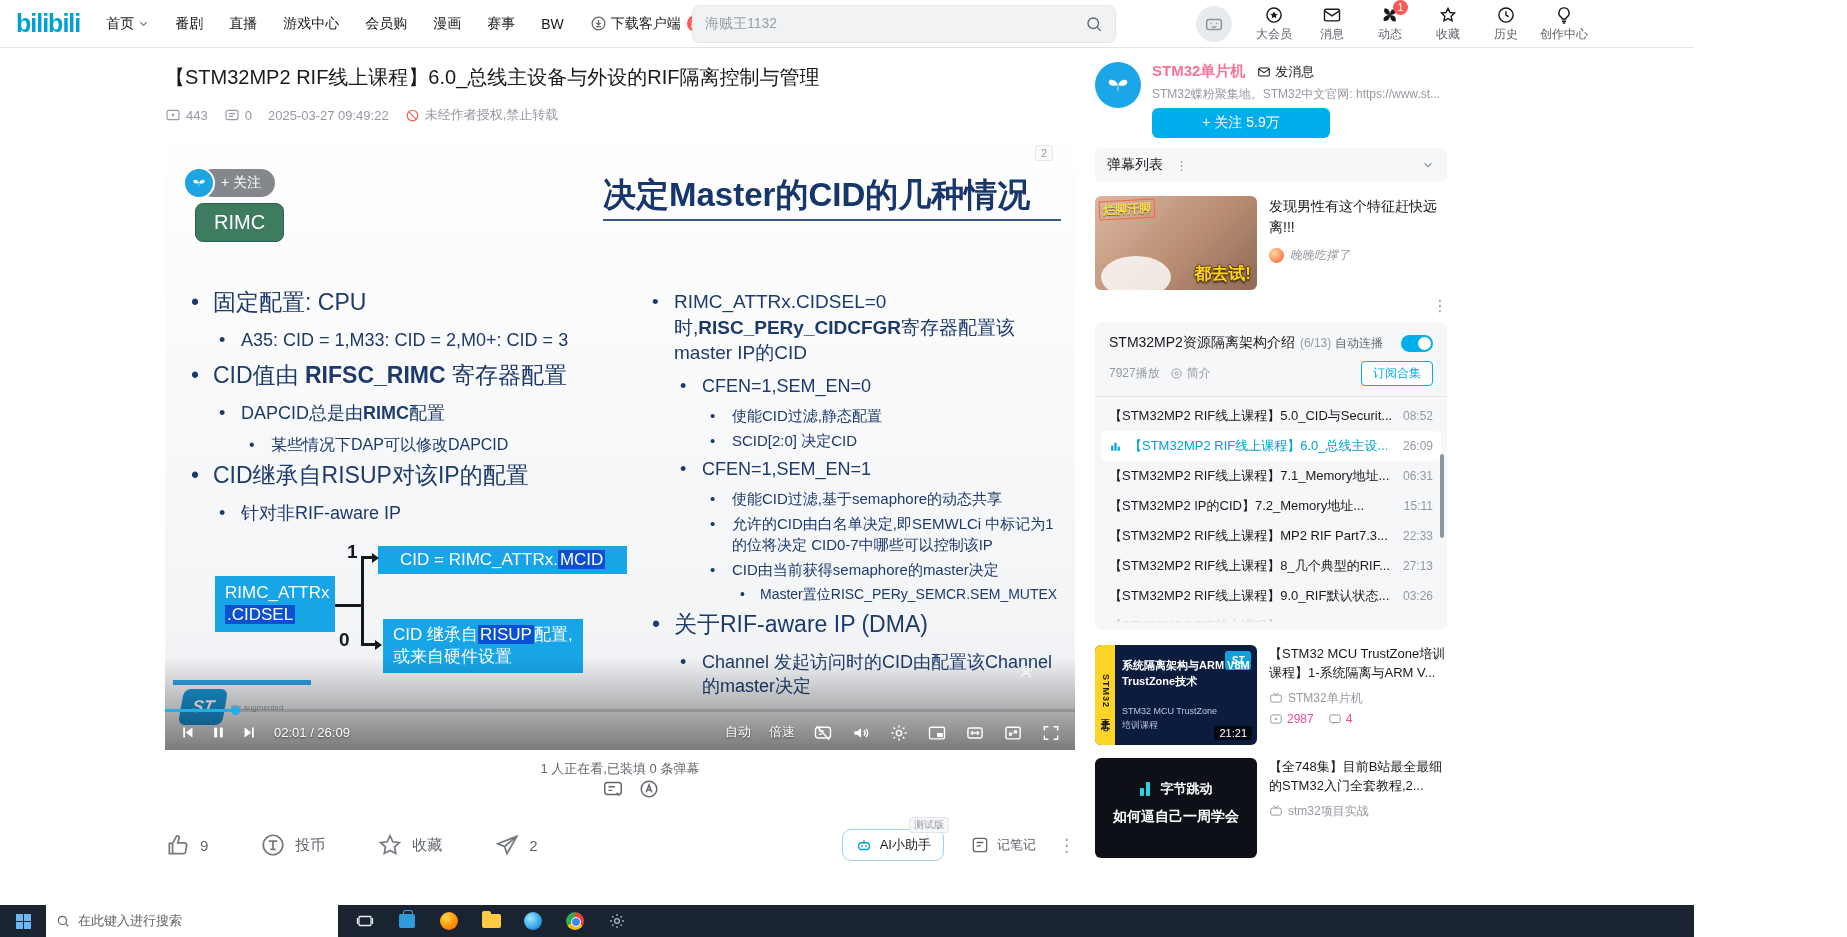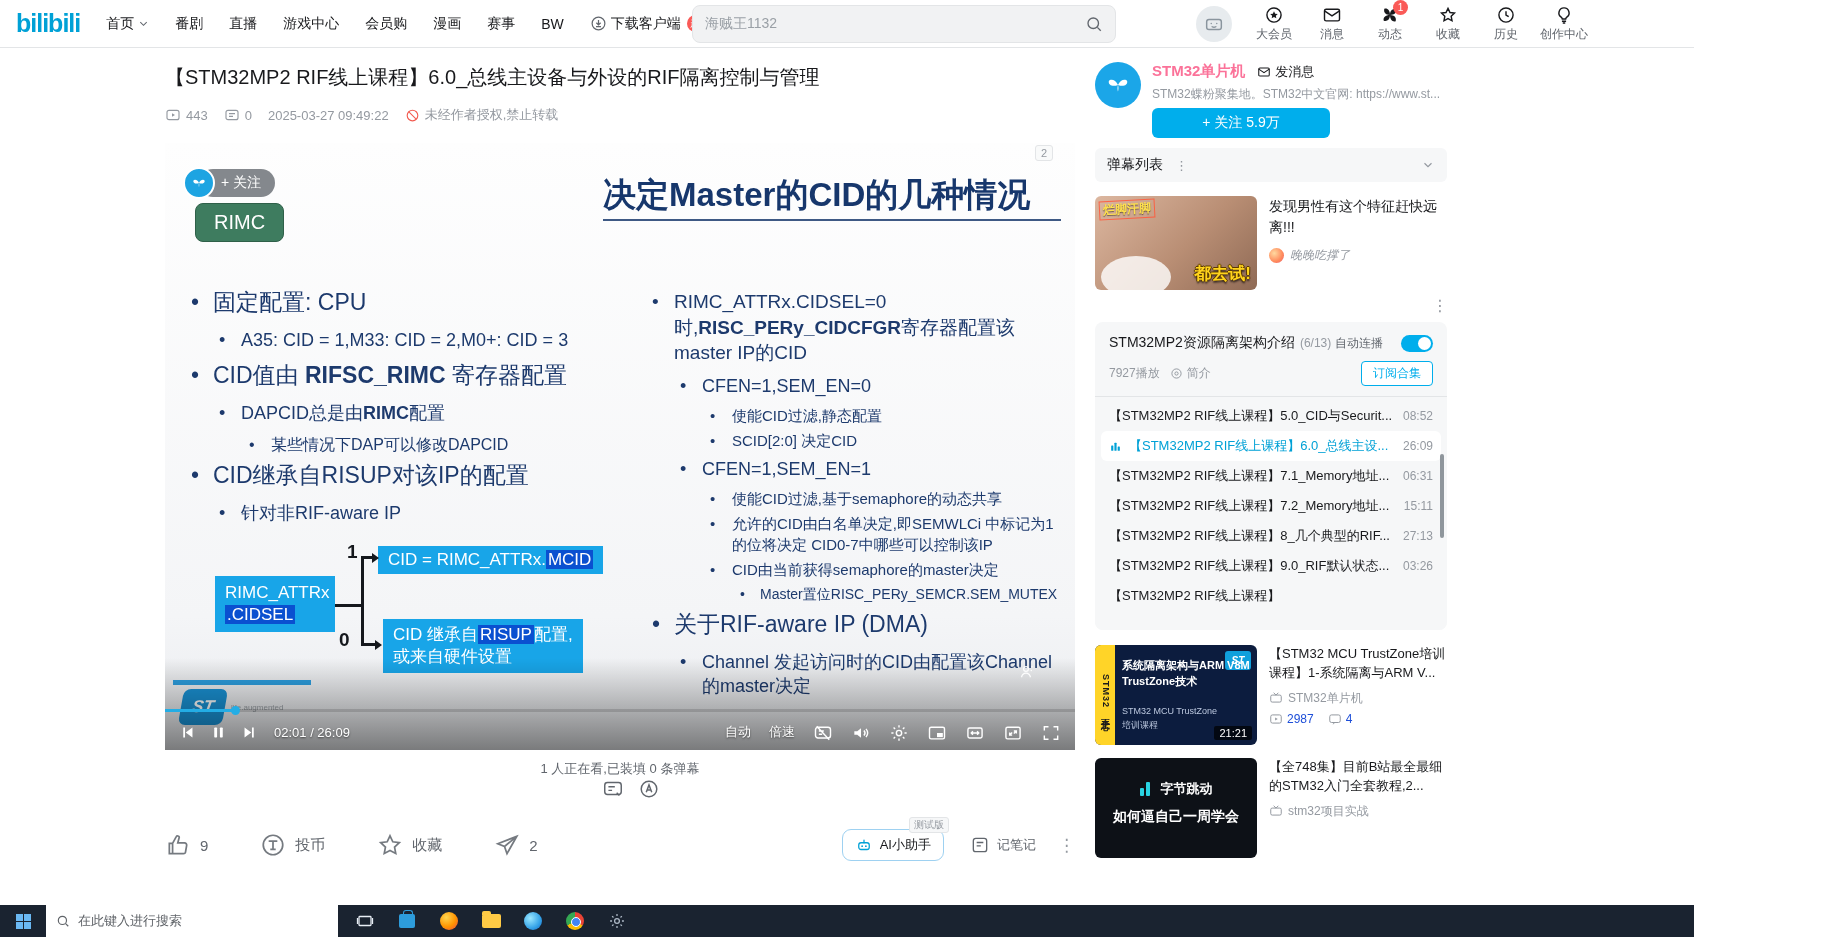--- a/index.html
+++ b/index.html
@@ -52,21 +52,21 @@
   .lv2 { padding-left:54px; font-size:16px; } .lv2 .mk { left:32px; }
   .lv3 { padding-left:84px; font-size:15px; margin-bottom:5px; } .lv3 .mk { left:62px; }
   .lv4 { padding-left:112px; font-size:14px; margin-bottom:5px; } .lv4 .mk { left:92px; }
   .b-xl { font-size:23px; margin:4px 0 10px; }
   .b-lg { font-size:18px; }
   .b-md { font-size:16px; }
   .hl { background:#0a50d0; color:#fff; padding:0 2px; }
   
   .dg-box { position:absolute; background:#18a5e8; color:#fff; }
   #dg-src { left:50px; top:433px; width:120px; padding:6px 10px; font-size:17px; line-height:1.3; }
-  #dg-b1 { left:213px; top:403px; padding:4px 10px; font-size:17px; white-space:nowrap; }
+  #dg-b1 { left:213px; top:403px; padding:4px 22px; font-size:17px; white-space:nowrap; }
   #dg-b0 { left:218px; top:476px; padding:5px 10px; font-size:17px; line-height:1.3; }
   .dg-ln { position:absolute; background:#15181d; }
   .dg-lb { position:absolute; color:#15181d; font-size:19px; font-weight:700; }
   .dg-ar { position:absolute; width:0; height:0; border-top:5px solid transparent; border-bottom:5px solid transparent; border-left:7px solid #15181d; }
   
   .fol-wrap { position:absolute; left:18px; top:24px; display:flex; align-items:center; }
   .fol-ava { width:32px; height:32px; border-radius:50%; background:#1da4e2; border:2px solid #fff; z-index:2;
     display:flex; align-items:center; justify-content:center; color:#fff; }
   .fol-pill { background:rgba(97,102,109,.78); color:#fff; font-size:14px; border-radius:16px;
     padding:5px 14px 5px 22px; margin-left:-16px; white-space:nowrap; }
@@ -165,21 +165,21 @@
   .ep .ic { color:#00a1d6; }
   .pl-fade { position:absolute; left:0; bottom:0; width:100%; height:26px;
     background:linear-gradient(180deg,rgba(246,247,248,0),#f6f7f8 75%); pointer-events:none; }
   .pl-scroll { position:absolute; right:3px; top:132px; width:4px; height:84px; background:#8f969c; border-radius:2px; }
 
   .rec { position:absolute; left:1095px; width:352px; display:flex; gap:12px; cursor:pointer; }
   .rec-thumb { position:relative; width:162px; height:100px; border-radius:6px; overflow:hidden; flex:none; }
   .rec-info { width:178px; }
   .rec-title { font-size:13px; color:#18191c; line-height:1.45; max-height:38px; overflow:hidden; }
   .rec-up { display:flex; align-items:center; gap:5px; margin-top:7px; font-size:12px; color:#9499a0; }
-  .rec-stats { display:flex; align-items:center; gap:14px; margin-top:5px; font-size:12px; color:#1d4ed8; }
+  .rec-stats { display:flex; align-items:center; gap:14px; margin-top:5px; font-size:12px; color:#ec4899; }
   .rec-stats .st { display:flex; align-items:center; gap:4px; }
   .rec-up .ic, .rec-stats .ic { color:#9499a0; }
   #rec1 { top:645px; } #rec2 { top:758px; }
   .t1-bg { background:#0c1c3e; }
   .t1-strip { position:absolute; left:0; top:0; bottom:0; width:20px; background:#ffd428; color:#1c1c1c;
     writing-mode:vertical-rl; font-size:9px; font-weight:700; display:flex; align-items:center; justify-content:center; letter-spacing:1px; }
   .t1-st { position:absolute; right:6px; top:6px; width:26px; height:19px; background:#10a0dc; border-radius:3px;
     color:#fff; font-size:10px; font-weight:800; font-style:italic; display:flex; align-items:center; justify-content:center; }
   .t1-l1 { position:absolute; left:27px; top:13px; color:#fff; font-size:11px; font-weight:700; }
   .t1-l2 { position:absolute; left:27px; top:29px; color:#fff; font-size:11px; font-weight:700; }
@@ -698,22 +698,26 @@
             </svg>
           </span>
           <span class="ep-t">【STM32MP2 RIF线上课程】6.0_总线主设...</span>
           <span class="ep-d">26:09</span>
         </div>
         <div class="ep">
           <span class="ep-t">【STM32MP2 RIF线上课程】7.1_Memory地址...</span>
           <span class="ep-d">06:31</span>
         </div>
         <div class="ep">
-          <span class="ep-t">【STM32MP2 RIF线上课程】7.2_Memory地址...</span>
+          <span class="ep-t">【STM32MP2 IP的CID】7.2_Memory地址...</span>
           <span class="ep-d">15:11</span>
+        </div>
+        <div class="ep">
+          <span class="ep-t">【STM32MP2 RIF线上课程】MP2 RIF Part7.3...</span>
+          <span class="ep-d">22:33</span>
         </div>
         <div class="ep">
           <span class="ep-t">【STM32MP2 RIF线上课程】8_几个典型的RIF...</span>
           <span class="ep-d">27:13</span>
         </div>
         <div class="ep">
           <span class="ep-t">【STM32MP2 RIF线上课程】9.0_RIF默认状态...</span>
           <span class="ep-d">03:26</span>
         </div>
         <div class="ep">

